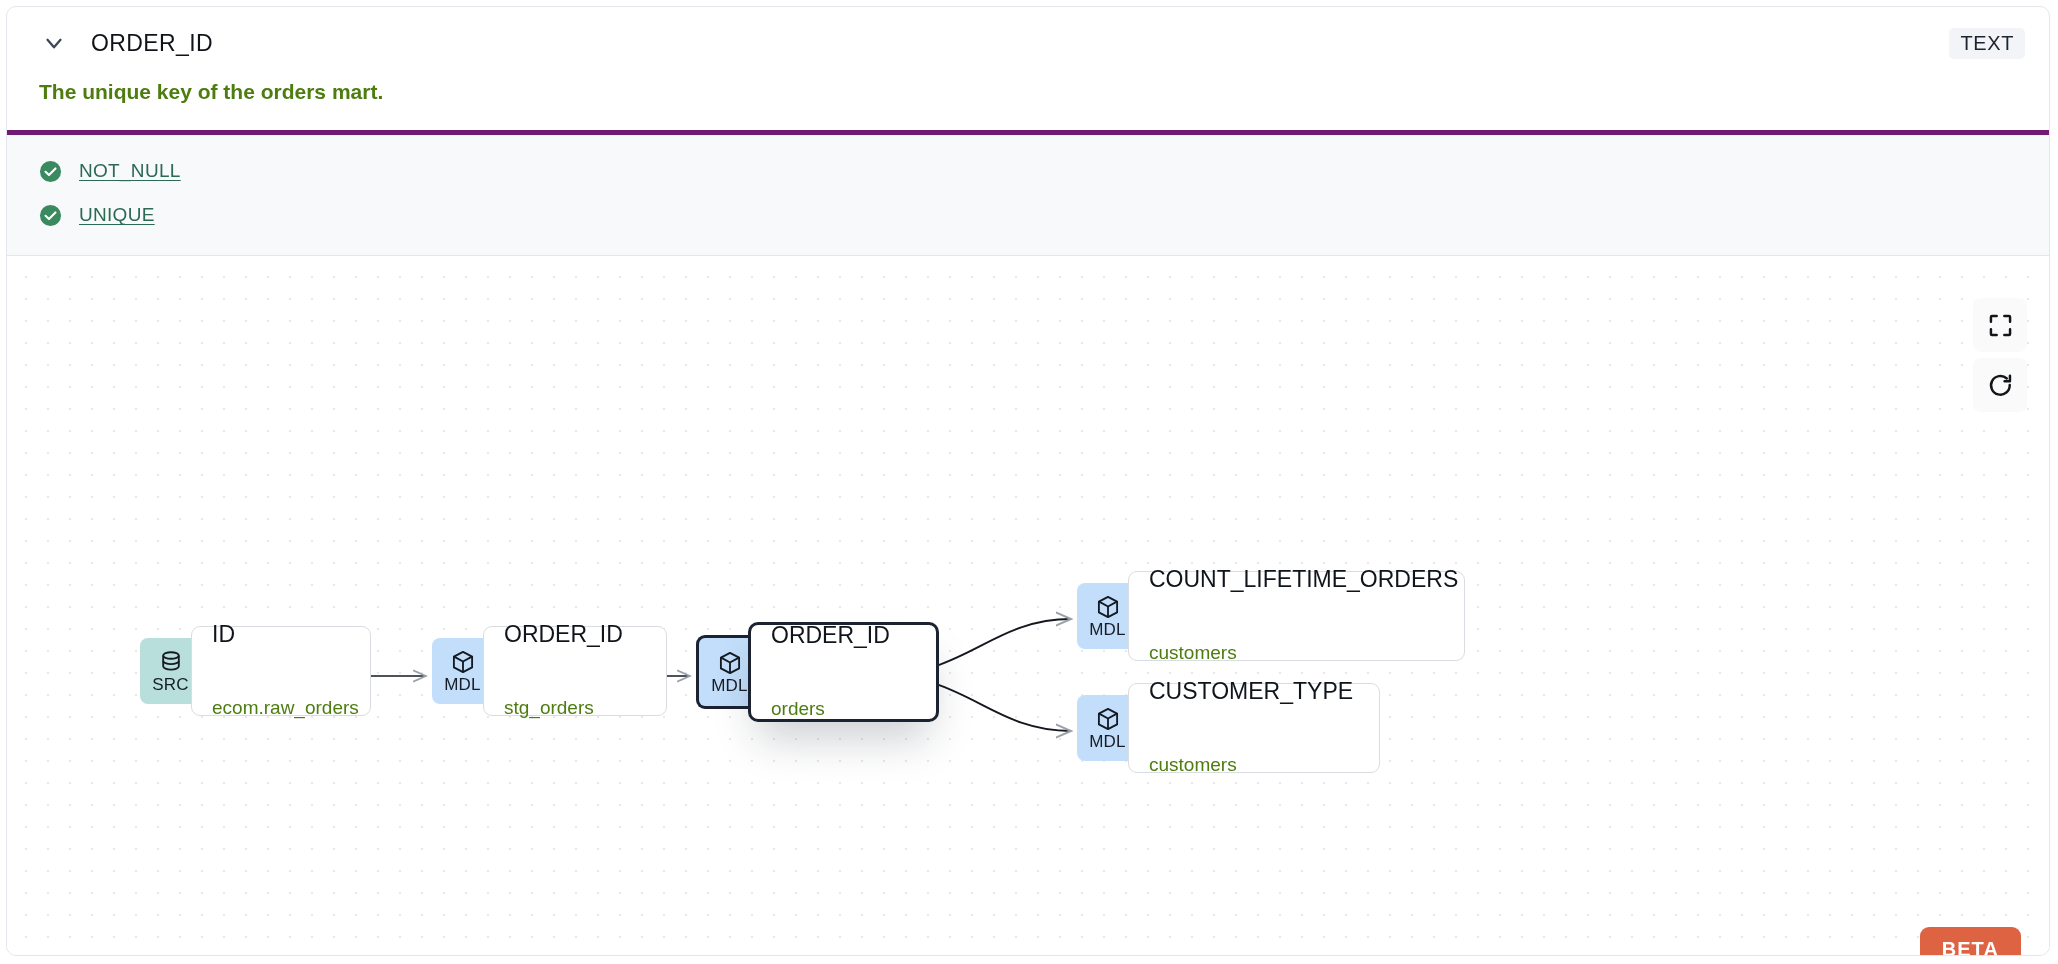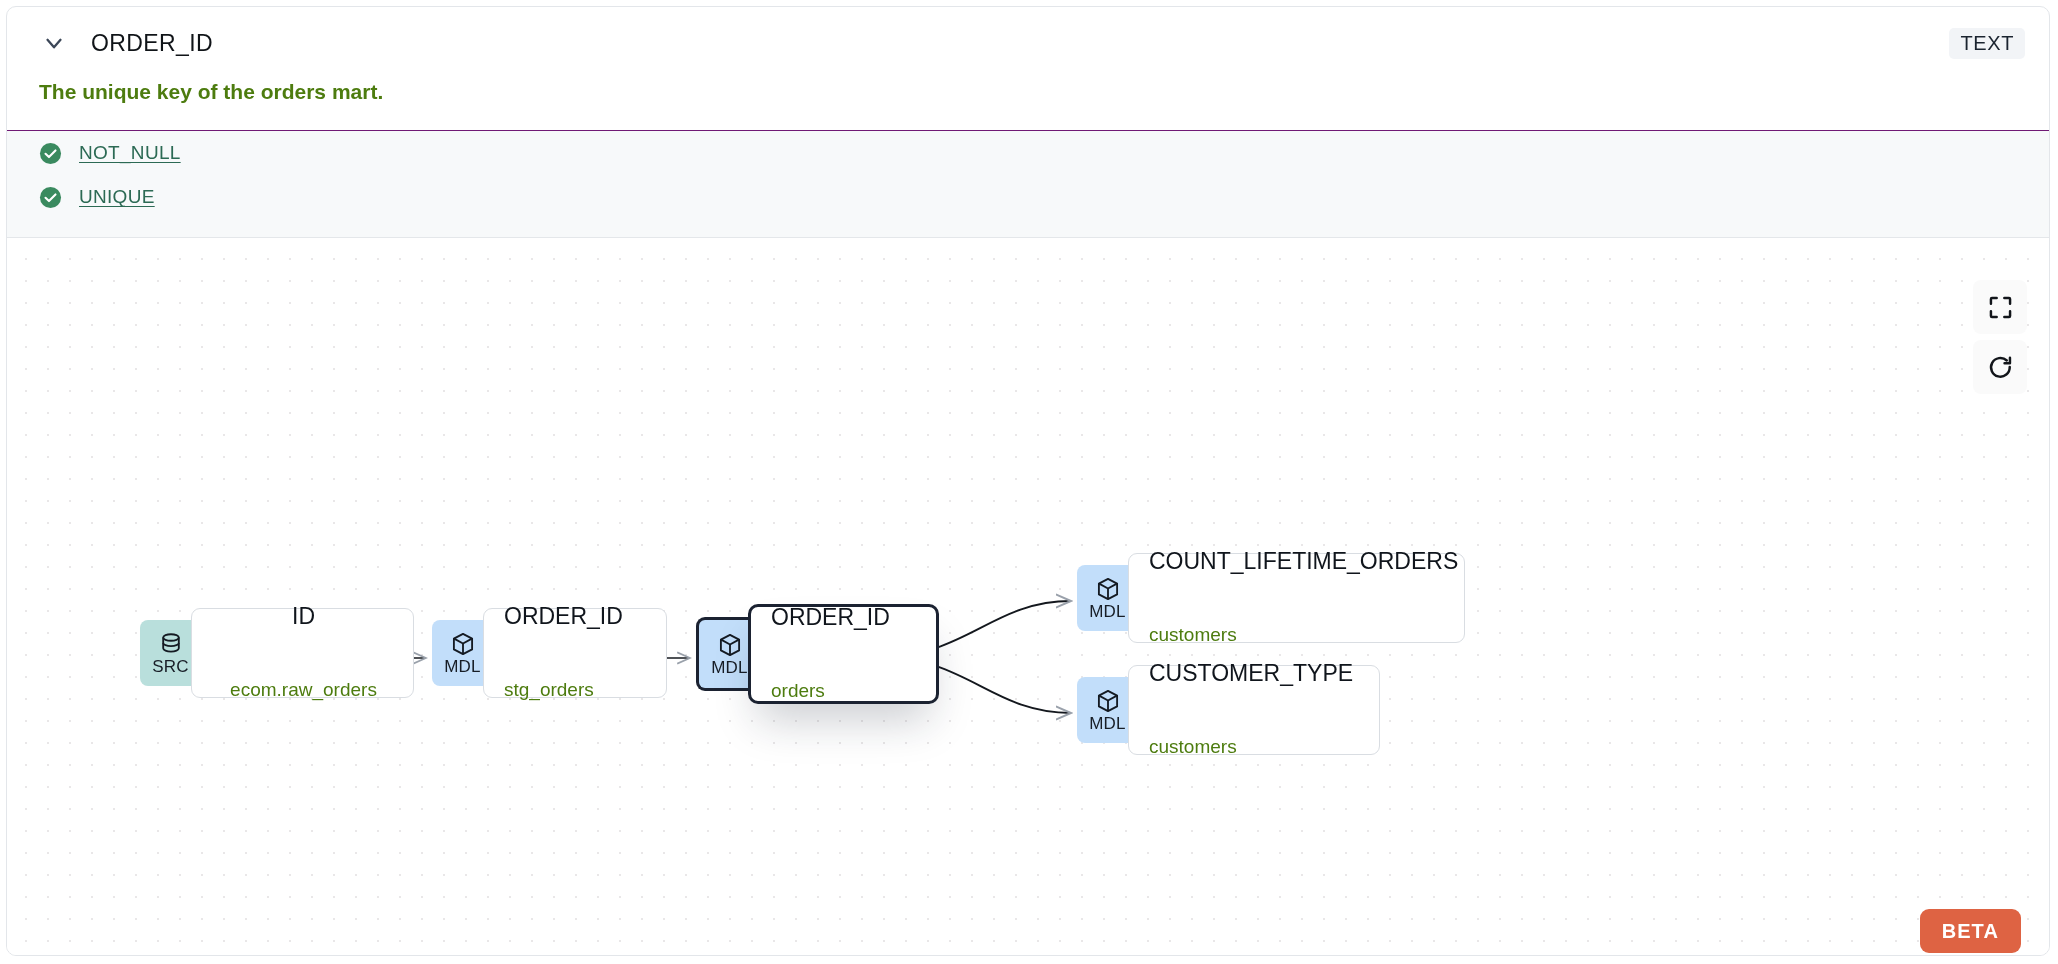--- a/index.html
+++ b/index.html
@@ -75,23 +75,23 @@
     padding: 0 32px 26px 32px;
     font-size: 21px;
     color: #4d7c0f;
     line-height: 1.2;
     font-weight: bold;
   }
 
   
   .tests {
     background: #f7f9fa;
-    border-top: 1px solid #701a75;
+    border-top: 5px solid #701a75;
     border-bottom: 1px solid #e4e7ea;
-    padding: 0 32px 18px 32px;
+    padding: 14px 32px 18px 32px;
   }
   .test-row {
     display: flex;
     align-items: center;
     height: 44px;
   }
   .check-icon {
     width: 23px;
     height: 23px;
     flex: none;
@@ -298,21 +298,21 @@
 
       <div class="node" style="left:133px; top:370px;">
         <div class="node-badge badge-src">
           <svg width="26" height="26" viewBox="0 0 24 24" fill="none" stroke="#141a22" stroke-width="1.7">
             <ellipse cx="12" cy="6" rx="7.2" ry="3"></ellipse>
             <path d="M4.8 6v5c0 1.66 3.22 3 7.2 3s7.2-1.34 7.2-3V6"></path>
             <path d="M4.8 11v5c0 1.66 3.22 3 7.2 3s7.2-1.34 7.2-3v-5"></path>
           </svg>
           <span class="badge-text">SRC</span>
         </div>
-        <div class="node-body" style="width:223px;height:90px;text-align:center;">
+        <div class="node-body" style="width:180px;height:90px;">
           <div class="node-name">ID</div>
           <div class="node-sub">ecom.raw_orders</div>
         </div>
       </div>
 
       <div class="node" style="left:425px; top:370px;">
         <div class="node-badge badge-mdl">
           <svg width="26" height="26" viewBox="0 0 24 24" fill="none" stroke="#141a22" stroke-width="1.7" stroke-linejoin="round">
             <path d="M12 2.6 20.4 7v10L12 21.4 3.6 17V7z"></path>
             <path d="M3.8 7 12 11.6 20.2 7"></path>

